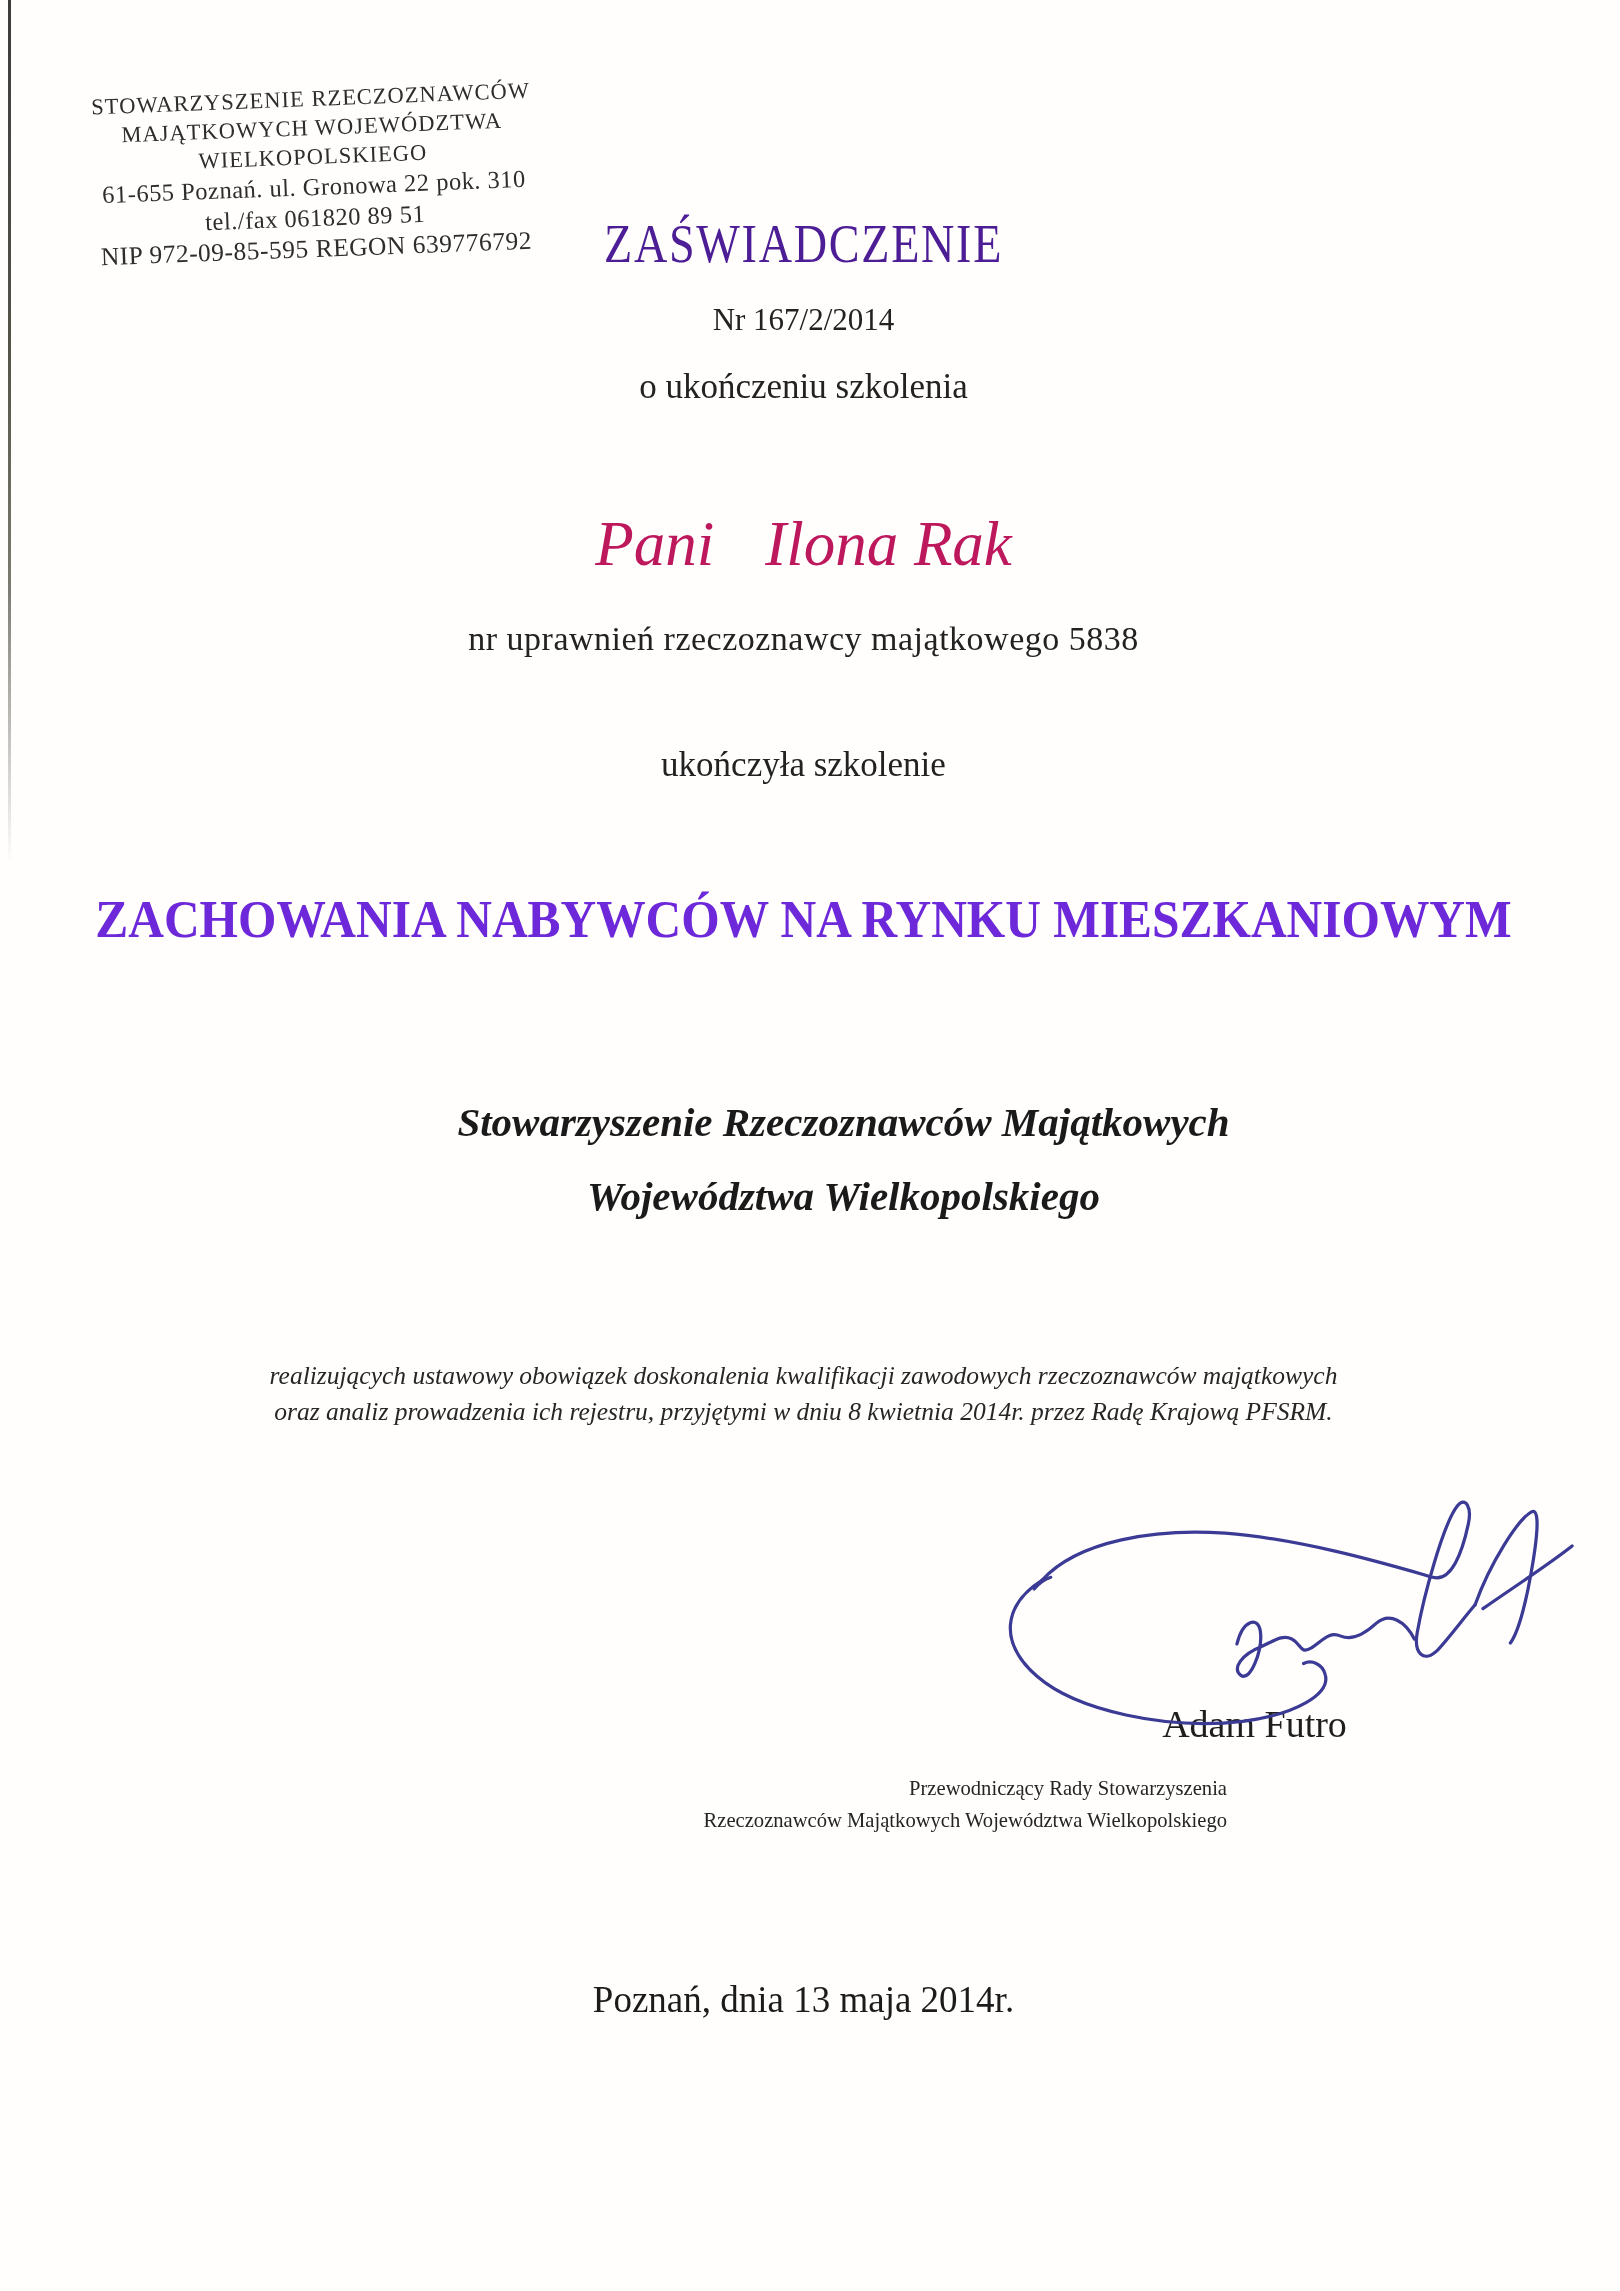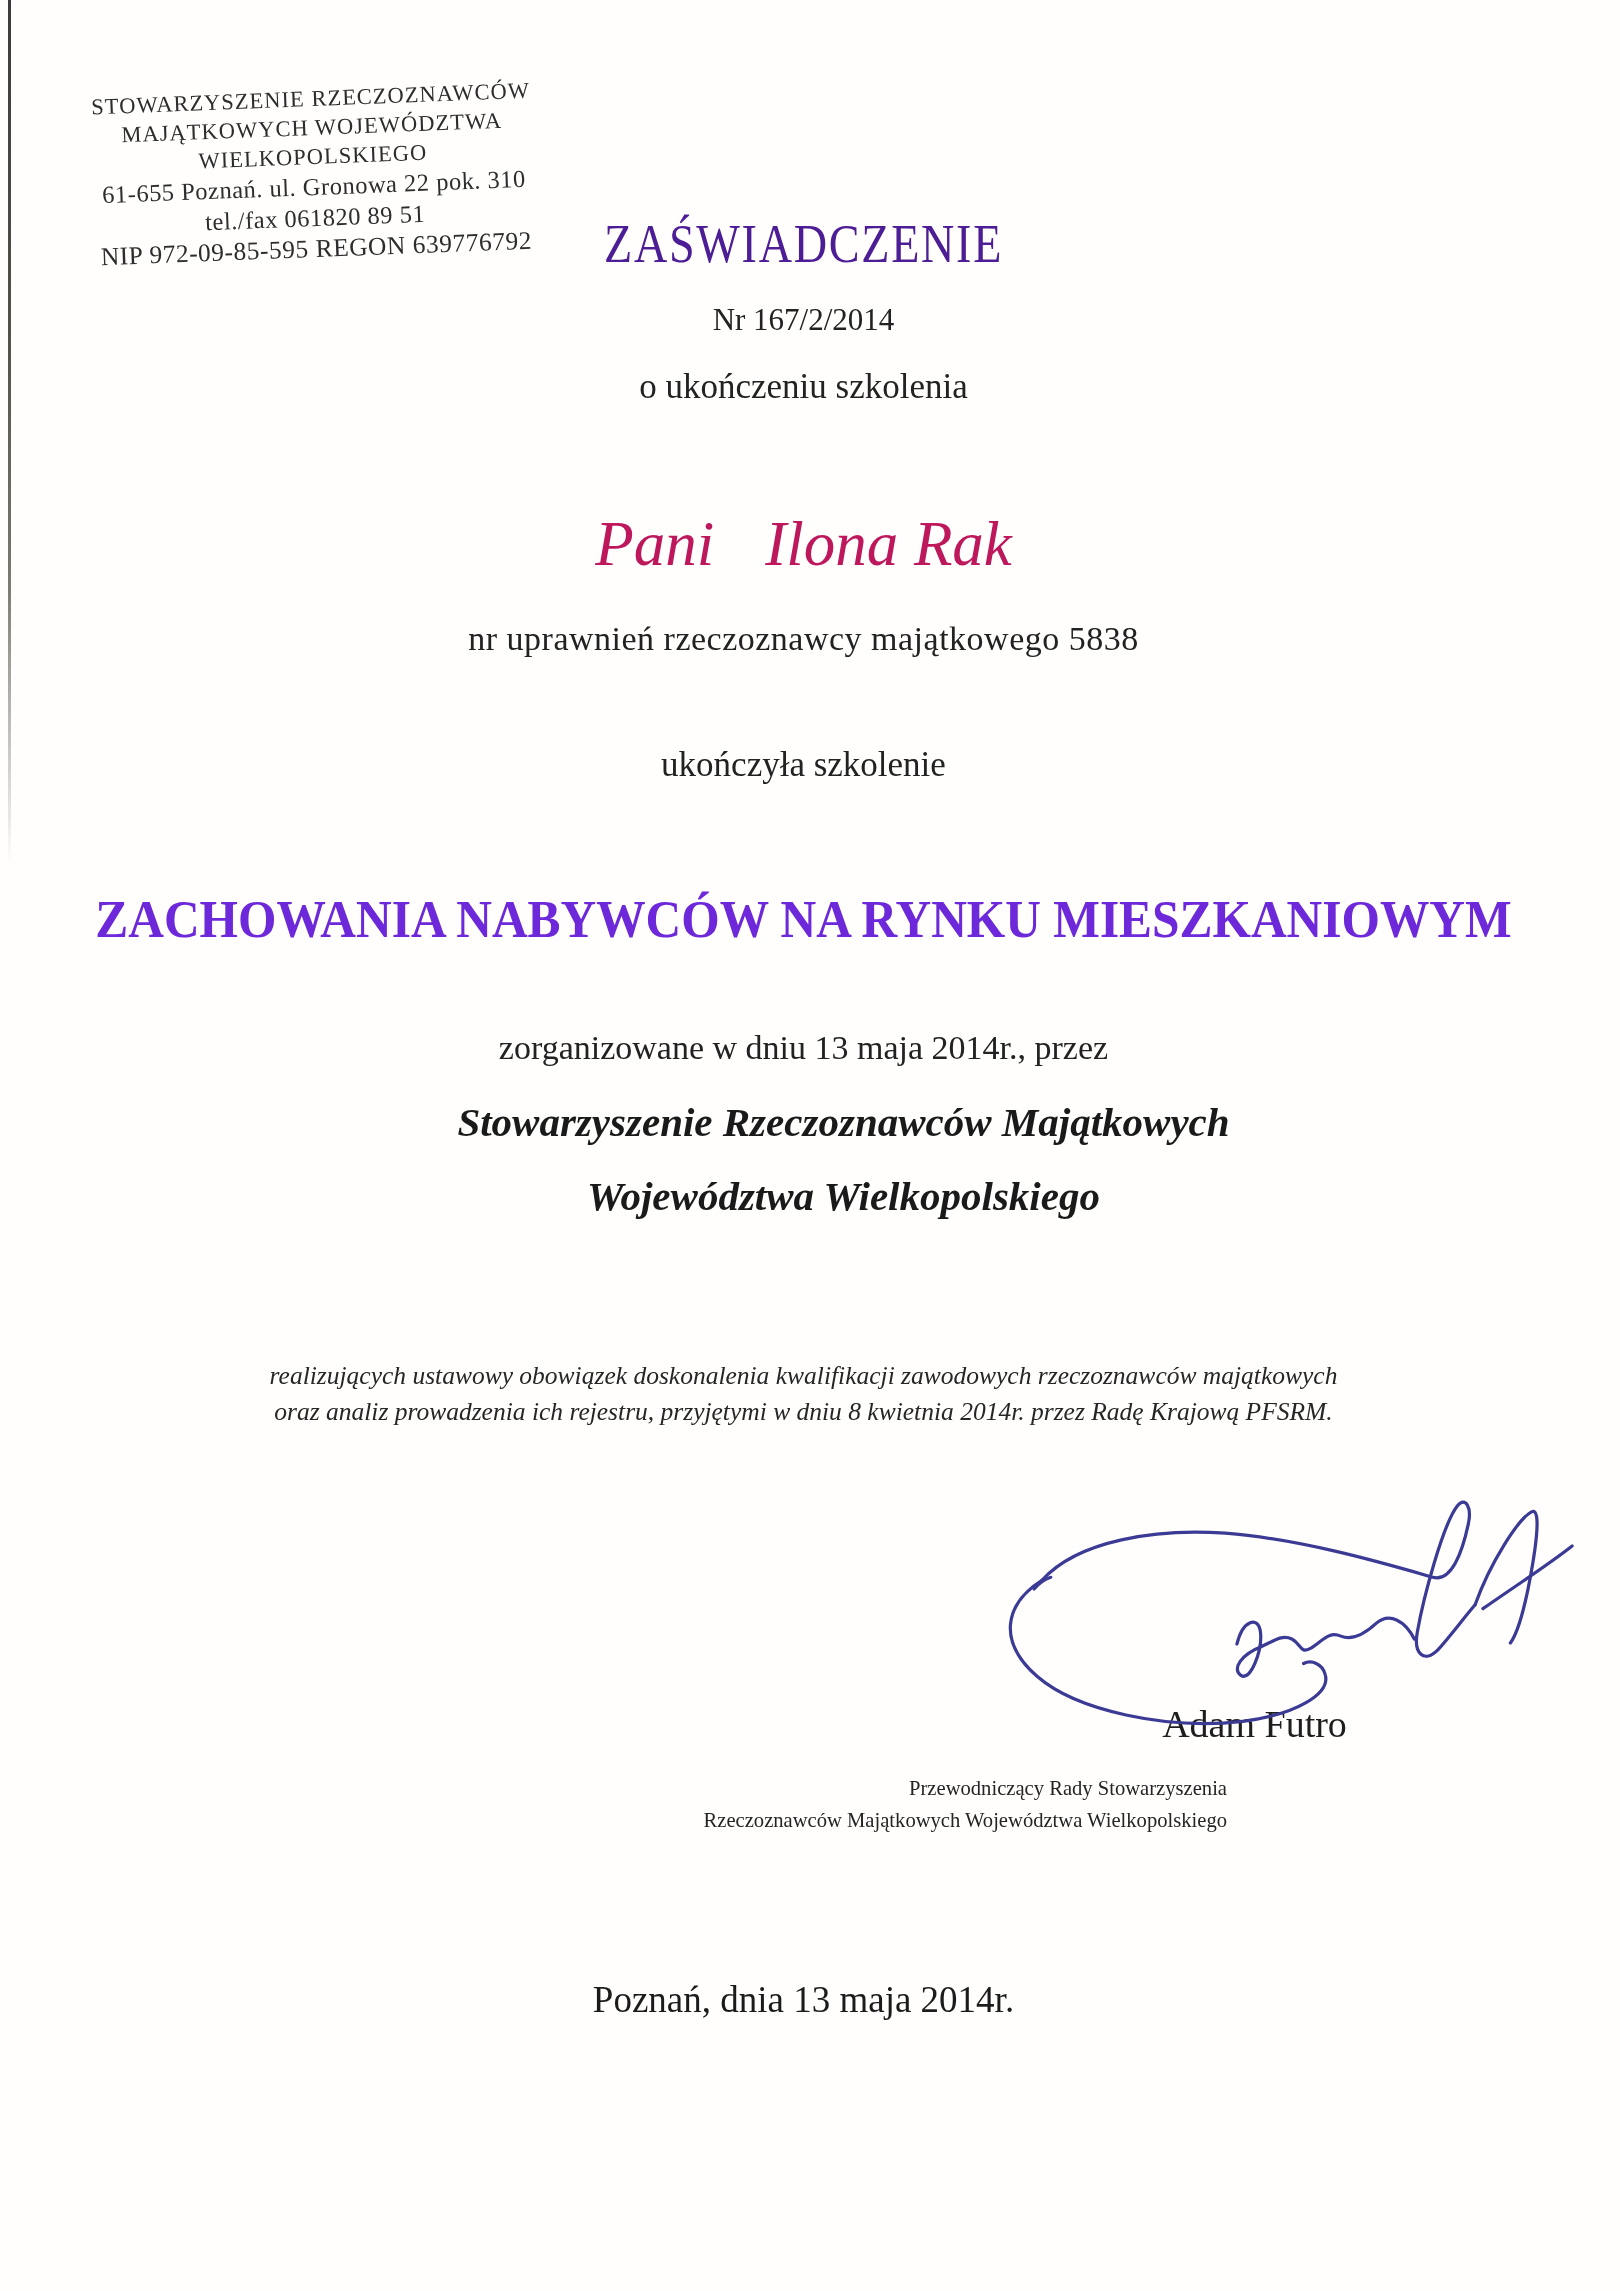--- a/index.html
+++ b/index.html
@@ -82,21 +82,20 @@
   </div>
 
   <div class="cline license" style="top:620px">nr uprawnień rzeczoznawcy majątkowego 5838</div>
 
   <div class="cline completed" style="top:745px">ukończyła szkolenie</div>
 
   <div class="cline course" style="top:890px">
     <span class="squeeze2">ZACHOWANIA NABYWCÓW NA RYNKU MIESZKANIOWYM</span>
   </div>
 
-  <div class="cline organized" style="top:1029px">zorganizowane w dniu 13 maja 2014r., przez</div>
 
   <div class="cline organizer" style="top:1098px">Stowarzyszenie Rzeczoznawców Majątkowych</div>
 
   <div class="cline organizer" style="top:1172px">Województwa Wielkopolskiego</div>
 
   <div class="cline note" style="top:1358px">
     <div>realizujących ustawowy obowiązek doskonalenia kwalifikacji zawodowych rzeczoznawców majątkowych</div>
     <div>oraz analiz prowadzenia ich rejestru, przyjętymi w dniu 8 kwietnia 2014r. przez Radę Krajową PFSRM.</div>
   </div>
 

